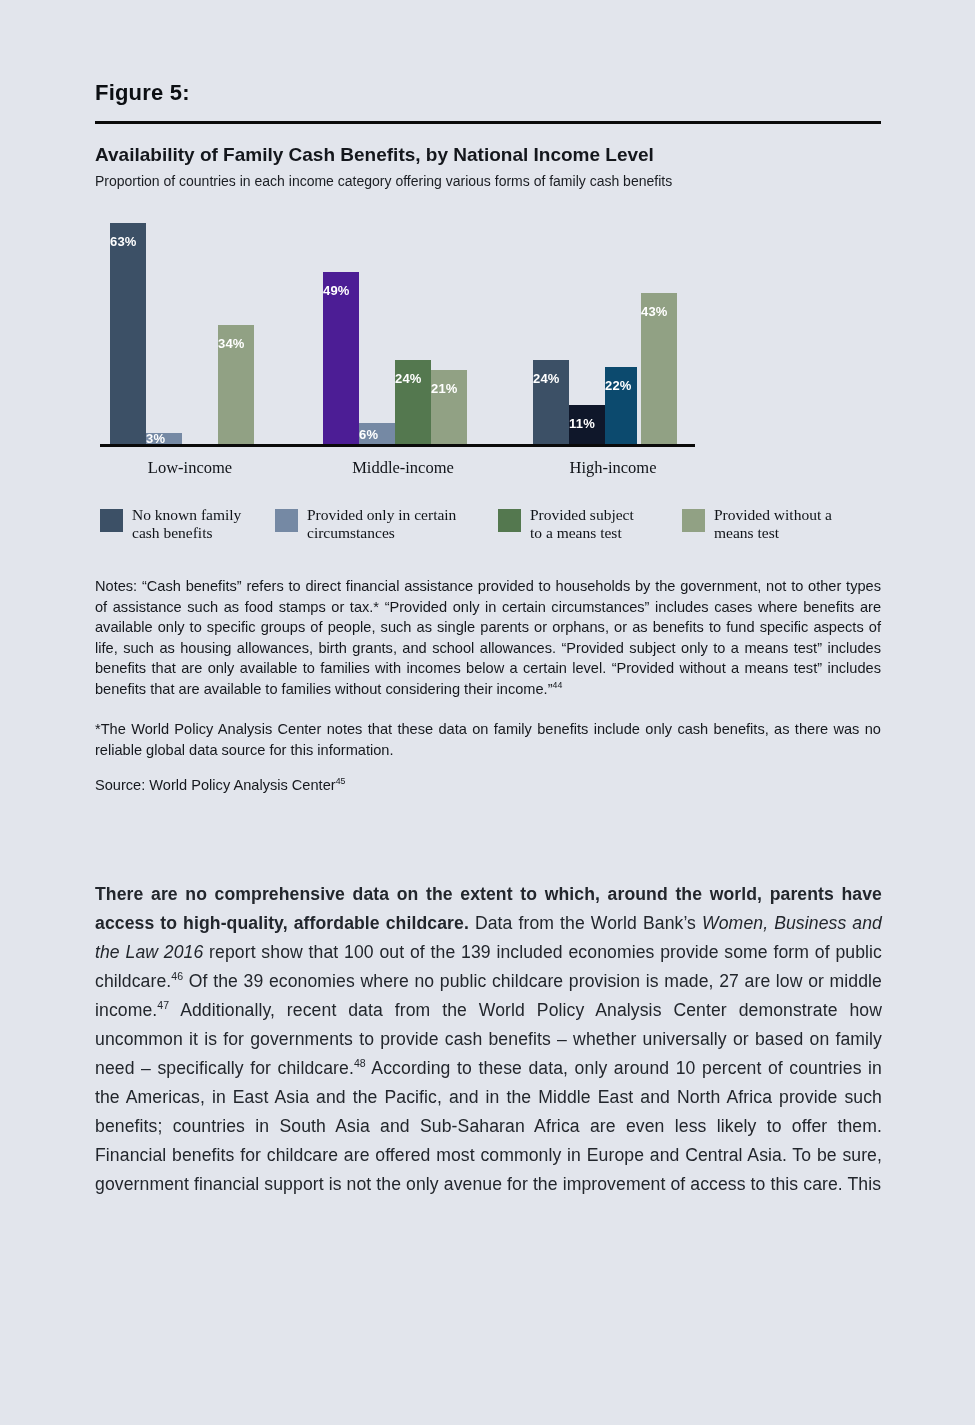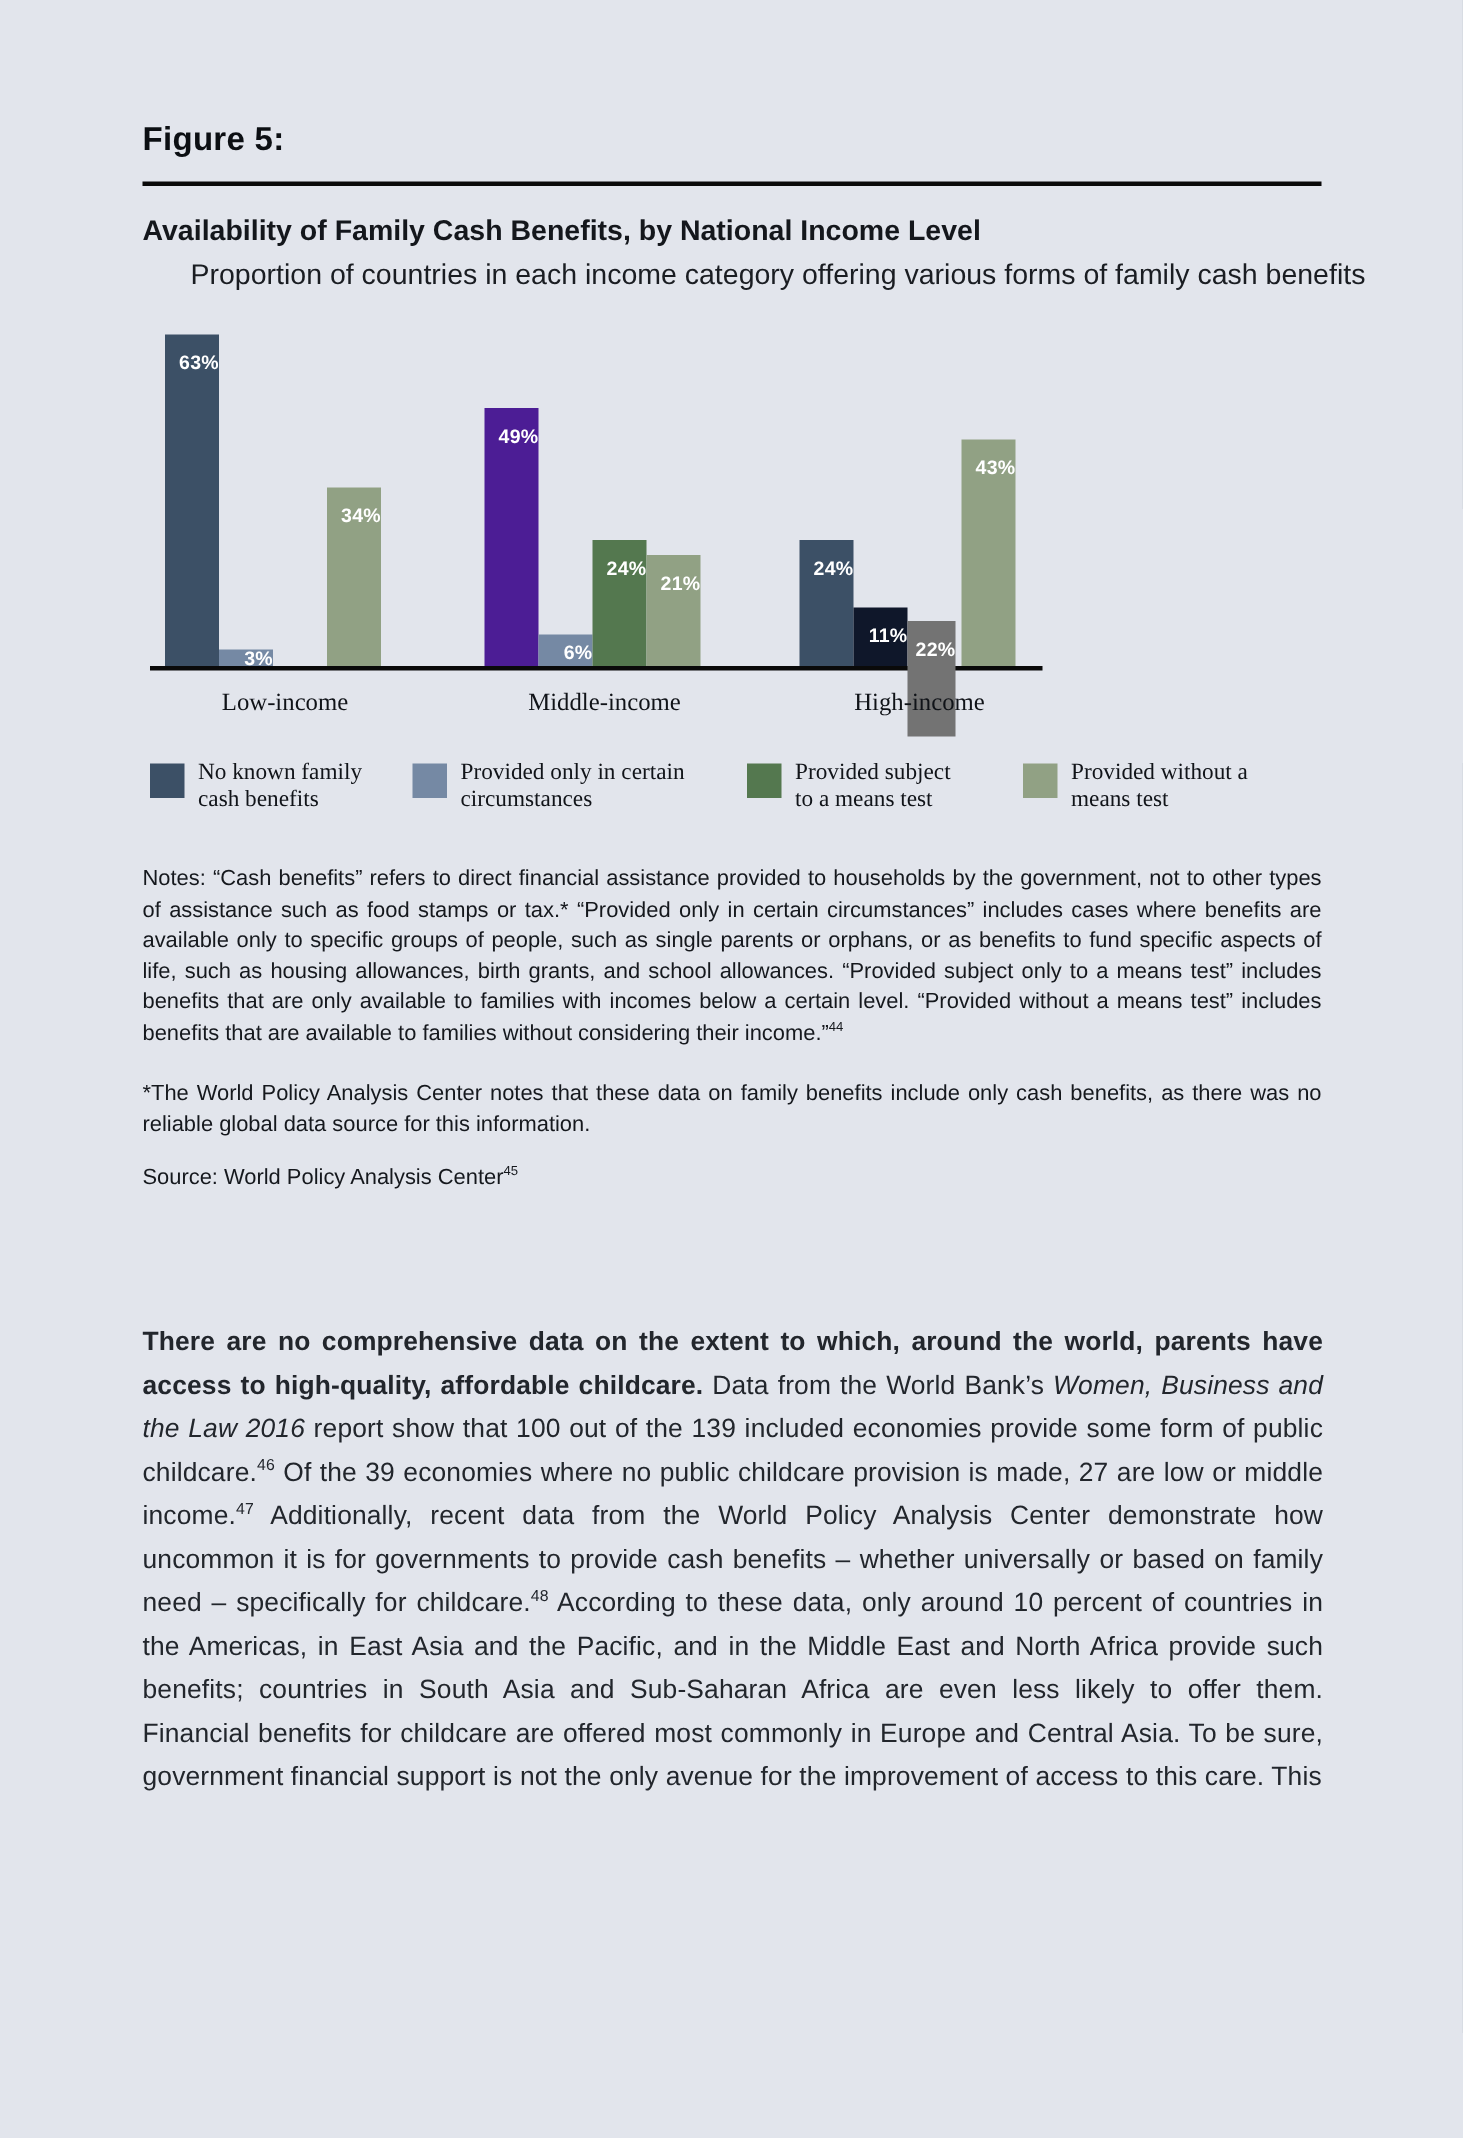--- a/index.html
+++ b/index.html
@@ -15,27 +15,27 @@
   }
   .rule {
     position:absolute; left:95px; top:121px; width:786px; height:3px; background:#0a0a0a;
   }
   .fig-title {
     position:absolute; left:95px; top:144px; width:786px;
     font-size:19px; font-weight:600; color:#14171c;
   }
   .fig-subtitle {
     position:absolute; left:95px; top:173px; width:786px;
-    font-size:19px; font-weight:400; color:#1a1d22;margin-left:32px;
+    font-size:14px; font-weight:400; color:#1a1d22;
   }
   .chart { position:absolute; left:95px; top:220px; width:786px; height:265px; }
   .chart .axis { position:absolute; left:5px; top:224px; width:595px; height:3px; background:#0a0a0a; }
   .bar { position:absolute; }
   .bar-value {
-    position:absolute; left:0; width:100%; text-align:right;
+    position:absolute; left:0; width:100%; text-align:left;
     font-size:13px; font-weight:700; color:#ffffff; letter-spacing:.2px; white-space:nowrap;
   }
   .cat-label {
     position:absolute; top:238px; width:180px; text-align:center;
     font-family:"Liberation Serif", serif; font-size:16.5px; color:#101318;
   }
   .legend { position:absolute; left:95px; top:506px; width:786px; height:50px; }
   .legend-item { position:absolute; top:0; display:flex; gap:9px; }
   .legend-swatch { width:23px; height:23px; margin-top:3px; flex:0 0 auto; }
   .legend-label {
@@ -97,21 +97,21 @@
       <div class="bar" style="left: 336px; top: 150px; width: 36px; height: 74px; background: rgb(145, 161, 132);">
         <div class="bar-value" style="top: 11px;">21%</div>
       </div>
       <div class="cat-label" style="left: 218px;">Middle-income</div>
       <div class="bar" style="left: 438px; top: 140px; width: 36px; height: 84px; background: rgb(60, 80, 102);">
         <div class="bar-value" style="top: 11px;">24%</div>
       </div>
       <div class="bar" style="left: 474px; top: 185px; width: 36px; height: 39px; background: #0f172a;">
         <div class="bar-value" style="top: 11px;">11%</div>
       </div>
-      <div class="bar" style="left: 510px; top: 147px; width: 32px; height: 77px; background: #737373; margin-top: 47px;">
+      <div class="bar" style="left: 510px; top: 147px; width: 32px; height: 77px; background: #0c4a6e;">
         <div class="bar-value" style="top: 11px;">22%</div>
       </div>
       <div class="bar" style="left: 546px; top: 73px; width: 36px; height: 151px; background: rgb(145, 161, 132);">
         <div class="bar-value" style="top: 11px;">43%</div>
       </div>
       <div class="cat-label" style="left: 428px;">High-income</div>
     </div>
 
   <div class="legend" id="legend">
       <div class="legend-item" style="left: 5px;">

